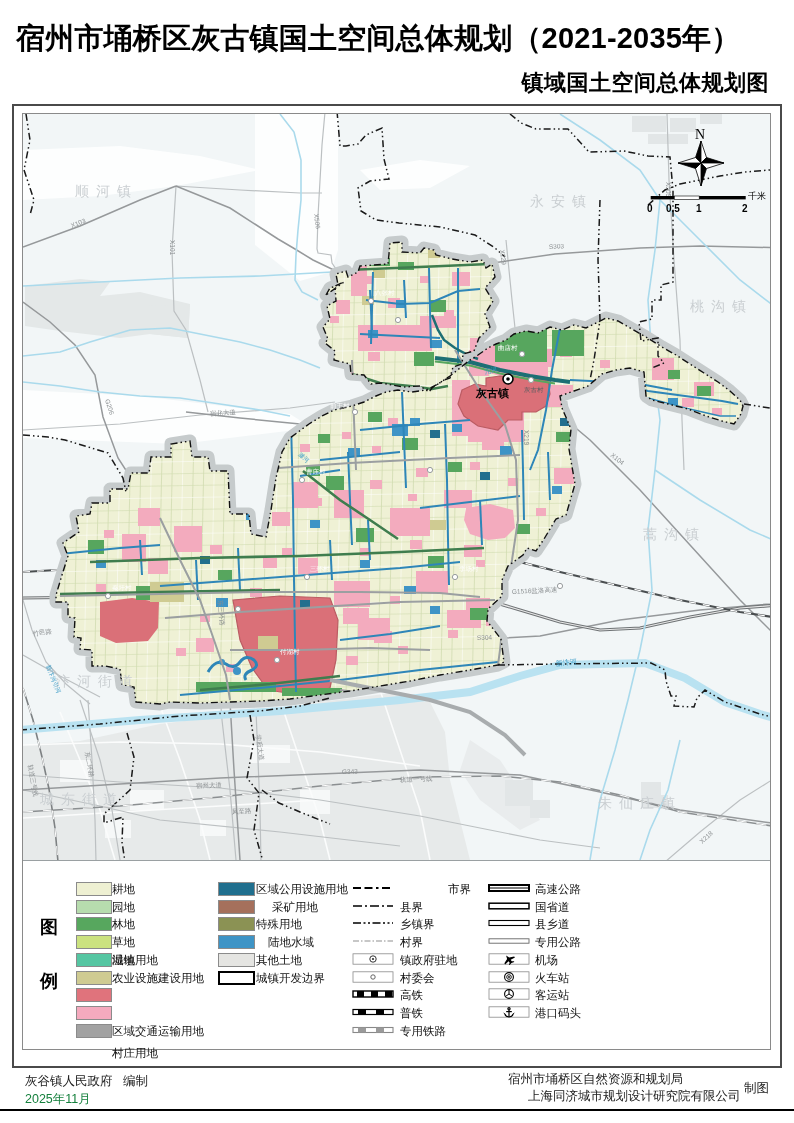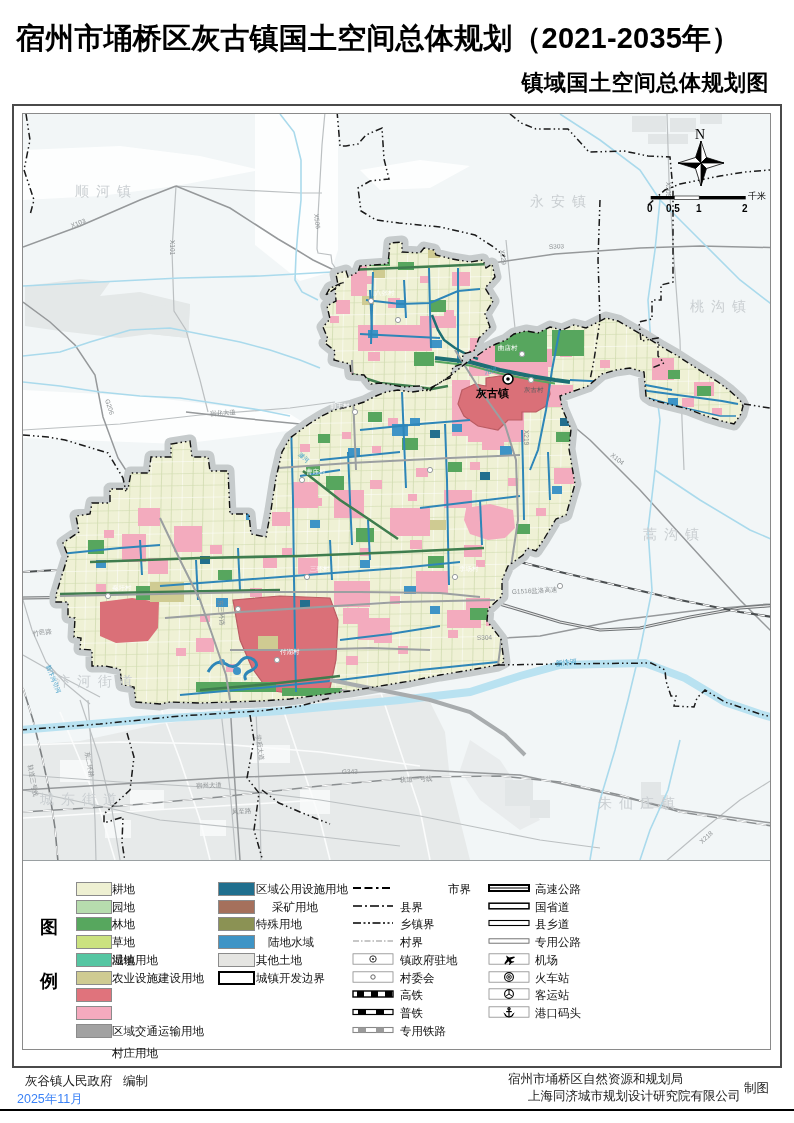--- a/index.html
+++ b/index.html
@@ -730,21 +730,21 @@
           <line x1="18.2" y1="5.6" x2="23.8" y2="5.6"></line>
           <path d="M16.8 8 A4.5 4.5 0 0 0 25.2 8"></path>
           <path d="M16.8 8 l-1 -1.2 M25.2 8 l1 -1.2" stroke-width="0.9"></path>
         </g>
       </svg>
 <div class="abs lgtxt" style="left:535px;top:1006.9px;">港口码头</div>
 </div>
 
 <div class="abs" style="left:25px;top:1073px;font-size:12.5px;color:#222;">灰谷镇人民政府&nbsp;&nbsp;&nbsp;编制</div>
 
-<div class="abs" style="left:17px;top:1091px;font-size:12.5px;color:#3b82f6;">2025年11月</div>
+<div class="abs" style="left:25px;top:1091px;font-size:12.5px;color:#15803d;">2025年11月</div>
 
 <div class="abs" style="left:508px;top:1071px;font-size:12.5px;color:#222;">宿州市埇桥区自然资源和规划局</div>
 
 <div class="abs" style="left:508px;top:1088px;font-size:12.5px;color:#222;margin-left:20px;">上海同济城市规划设计研究院有限公司</div>
 
 <div class="abs" style="left:744px;top:1080px;font-size:12.5px;color:#222;">制图</div>
 
 <div class="abs" style="left:0px;top:1109px;width:794px;height:1.5px;background:#000;"></div>
 </div>
 

